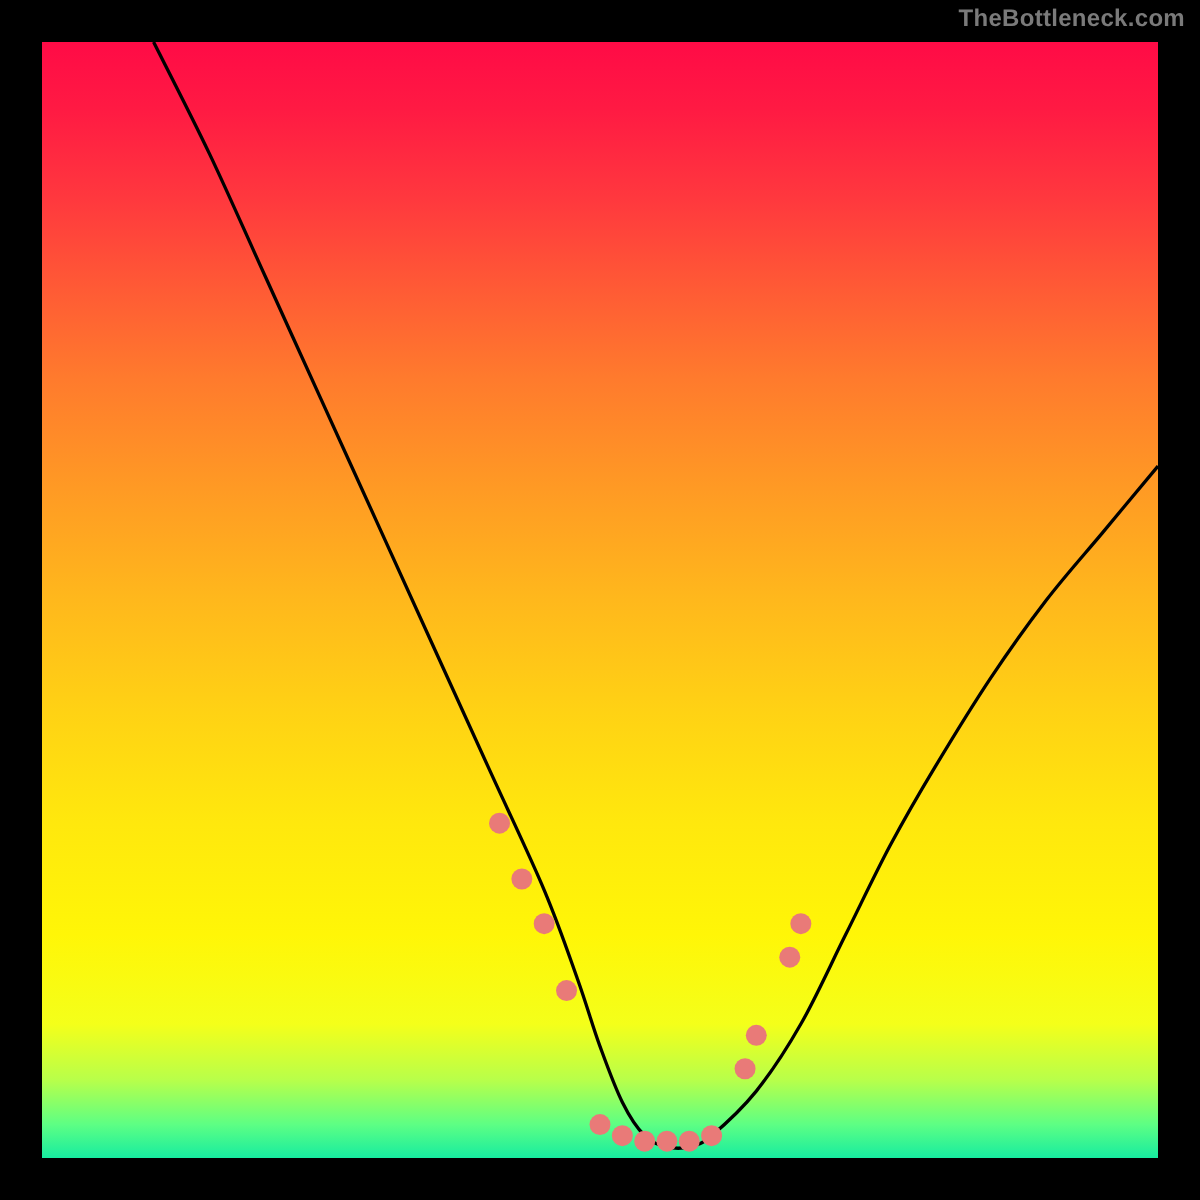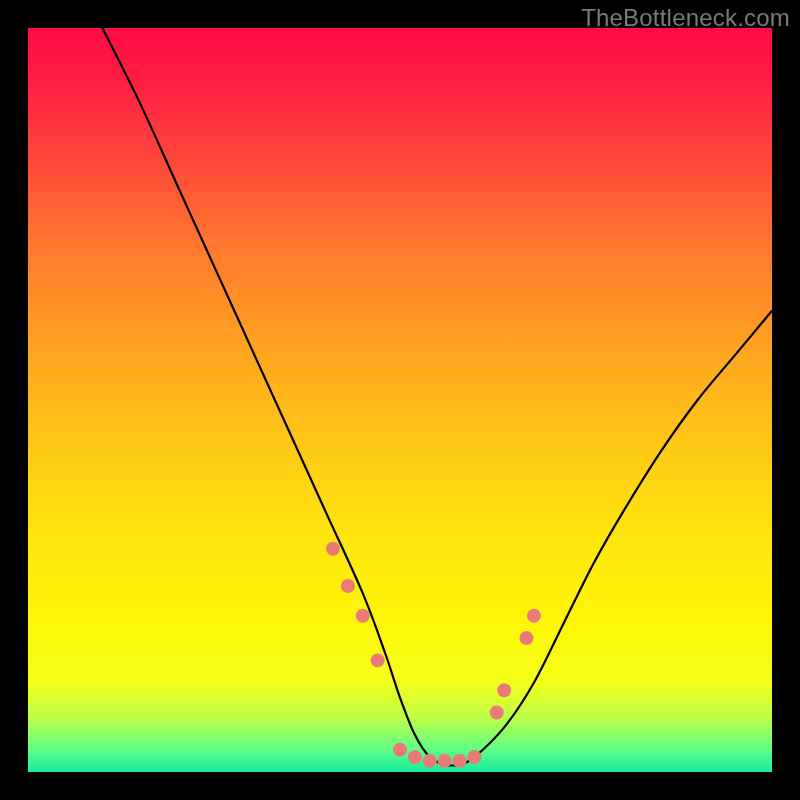--- a/index.html
+++ b/index.html
@@ -49,22 +49,22 @@
       #b8ff4a 93%,
       #5dff84 97%,
       #17eca0 100%
     );
   }
   .watermark {
     position: absolute;
     top: 4px;
     right: 10px;
     color: #7a7a7a;
-    font-size: 24px;
-    font-weight: 400;
+    font-size: 16px;
+    font-weight: 700;
     letter-spacing: 0.2px;
   }
   svg.curve {
     position: absolute;
     top: 0;
     left: 0;
   }
 </style>
 </head>
 <body>

